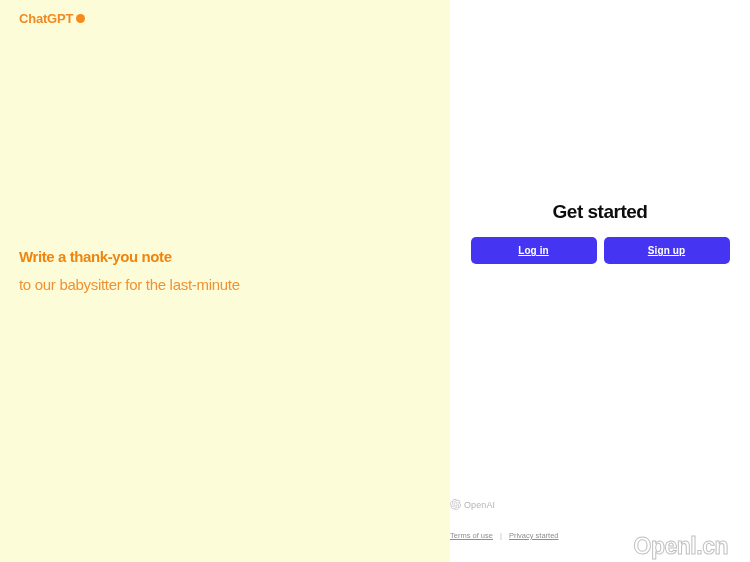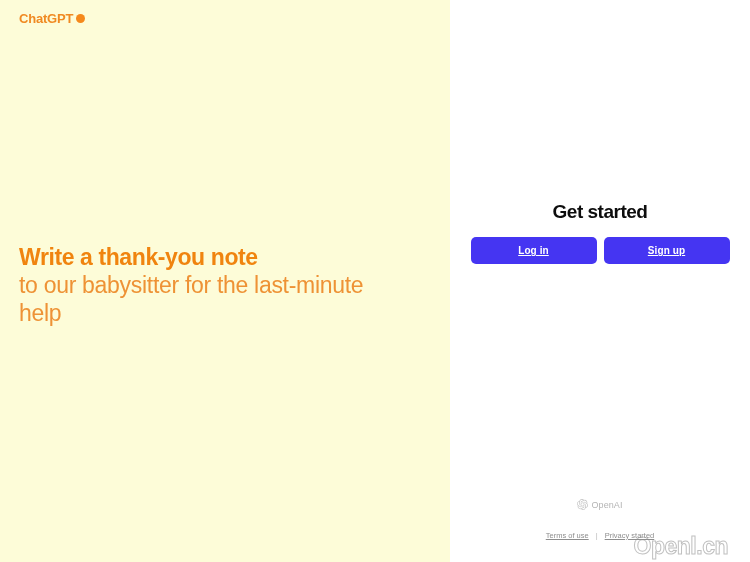--- a/index.html
+++ b/index.html
@@ -42,21 +42,21 @@
     background:#F5891C;
     display:inline-block;
   }
   .promo {
     position:absolute;
     left:19px;
     top:243px;
     width:400px;
   }
   .promo-line {
-    font-size:23px;
+    font-size:15px;
     line-height:28px;
     color:#EE9235;
     letter-spacing:-0.3px;
     white-space:nowrap;
   }
   .promo-line.bold {
     font-weight:bold;
     color:#F0840F;
     letter-spacing:-0.4px;
   }
@@ -105,21 +105,20 @@
     text-decoration:underline;
   }
 
   
   .footer {
     position:absolute;
     left:0; right:0;
     bottom:22px;
     display:flex;
     flex-direction:column;
-    align-items:center;
   }
   .oai-brand {
     display:flex;
     align-items:center;
     gap:3px;
     margin-bottom:17px;
   }
   .oai-mark { display:block; }
   .oai-name {
     font-size:9px;
@@ -162,21 +161,20 @@
   <div class="left-panel">
 
     <div class="brand">
       <span class="brand-text">ChatGPT</span>
       <span class="brand-dot"></span>
     </div>
 
     <div class="promo">
       <div class="promo-line bold">Write a thank-you note</div>
       <div class="promo-line">to our babysitter for the last-minute</div>
-      <div class="promo-line">help</div>
     </div>
 
   </div>
 
   <div class="right-panel">
 
     <div class="signin-block">
       <div class="get-started">Get started</div>
 
       <div class="auth-buttons">

